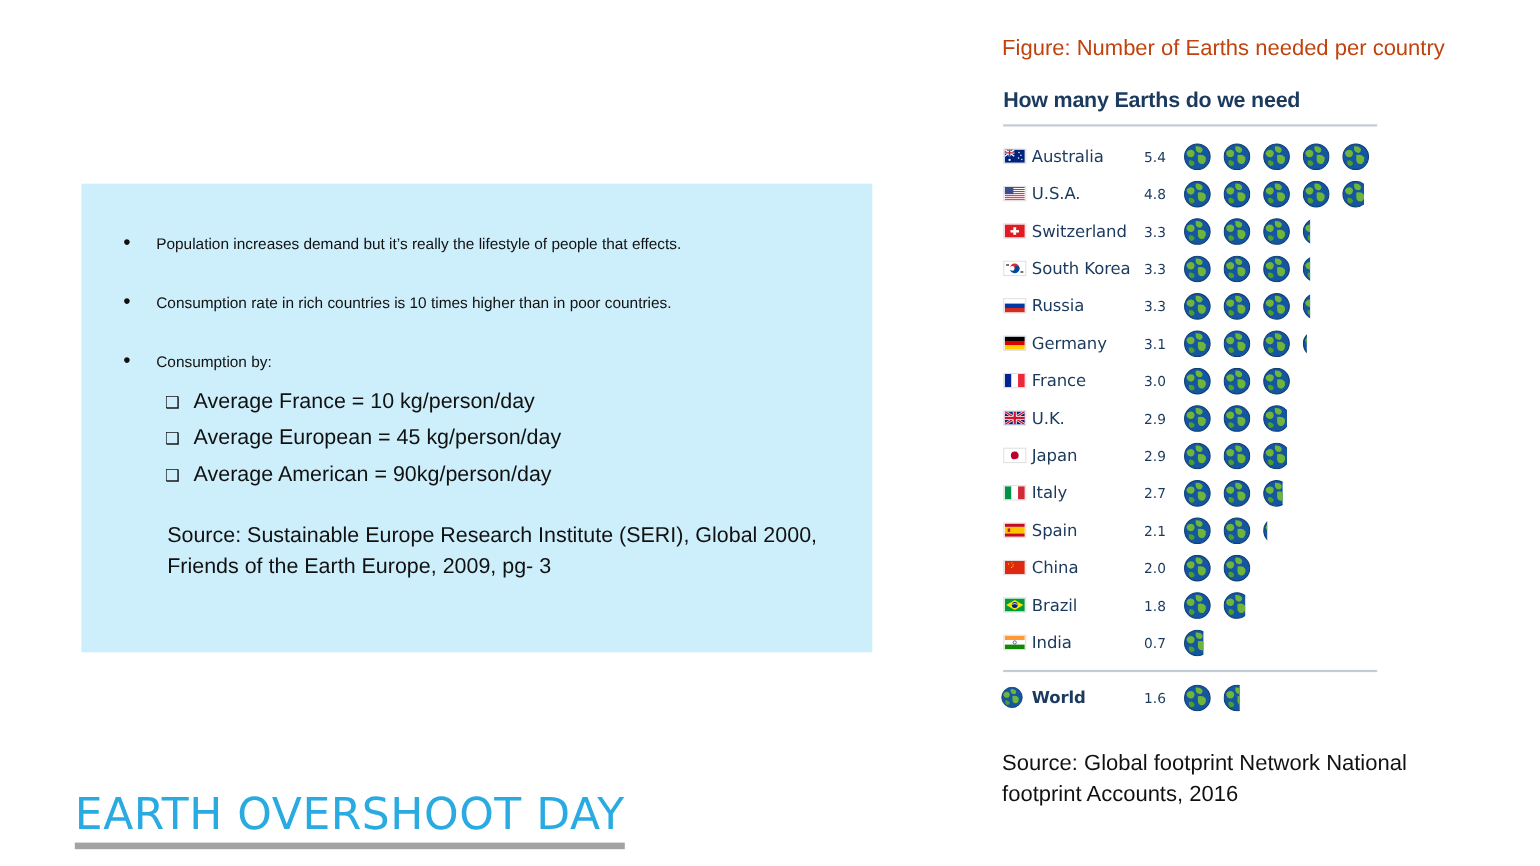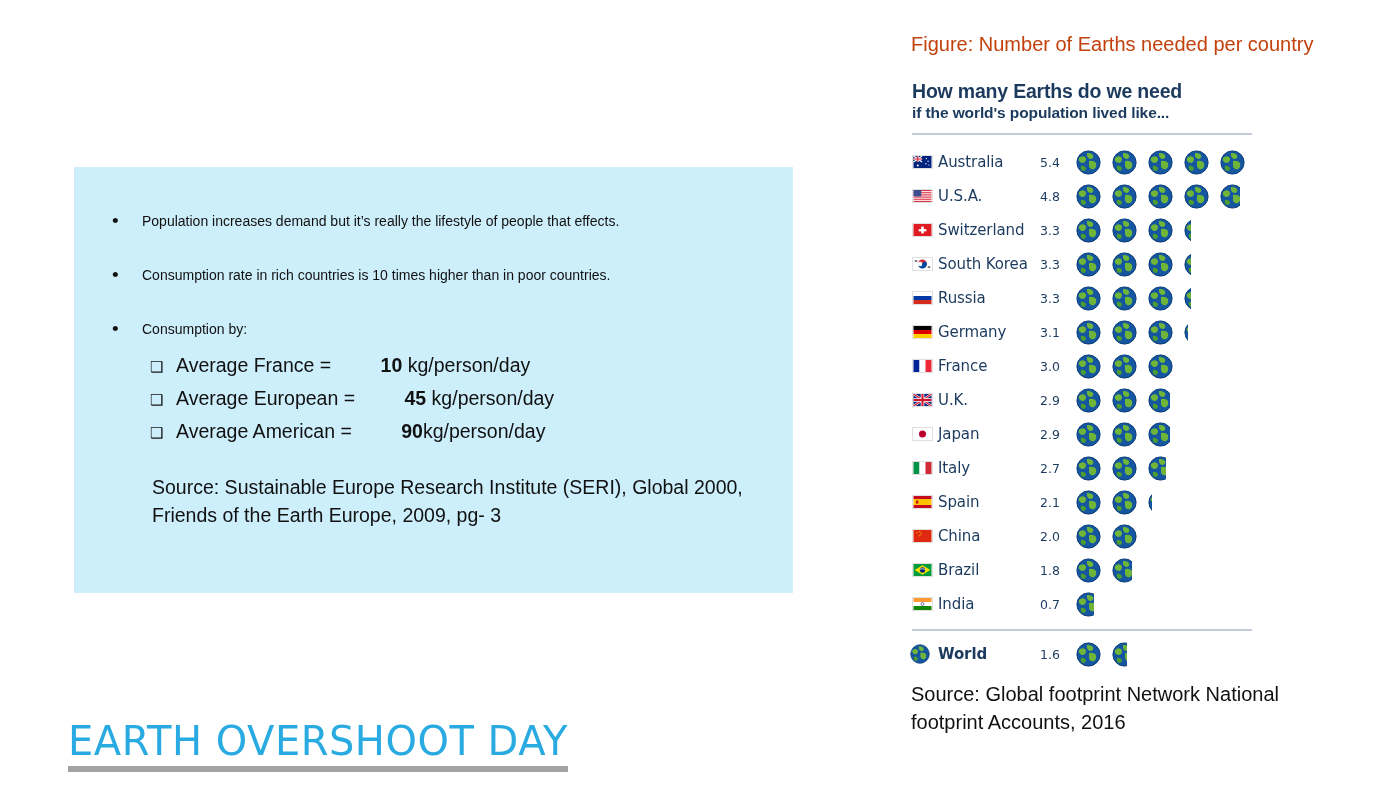--- a/index.html
+++ b/index.html
@@ -64,21 +64,21 @@
     box-sizing: border-box;
     padding-left: 46px;
     font-size: 15px;
     line-height: 28px;
     color: #111;
   }
   .sub-text {
     font-size: 19.5px;
     line-height: 28px;
   }
-  .sub-text b { font-weight: bold; margin-left: 44px; }
+  .sub-text b { font-weight: normal; }
 
   #box-source {
     margin-top: 26px;
     font-size: 19.5px;
     line-height: 28px;
     max-width: 640px;
     margin-left: 48px;
   }
 
   
@@ -254,21 +254,20 @@
 
   <div id="box-source">Source: Sustainable Europe Research Institute (SERI), Global 2000, Friends of the Earth Europe, 2009, pg- 3</div>
 </div>
 
 <div id="overshoot-title">EARTH OVERSHOOT DAY</div>
 
 <div id="figure-caption">Figure: Number of Earths needed per country</div>
 
 <div id="infographic">
   <div id="ig-title">How many Earths do we need</div>
-  <div id="ig-subtitle">if the world's population lived like...</div>
   <div class="ig-divider"></div>
 
   <div class="ig-rows" id="ig-rows">
       <div class="ig-row">
         <span class="flag-cell">
           <svg class="flag" viewBox="0 0 21 14">
             <rect width="21" height="14" fill="#00247d"></rect>
             <rect width="10" height="7" fill="#00247d"></rect>
             <path d="M0 0 L10 7 M10 0 L0 7" stroke="#fff" stroke-width="1.4"></path>
             <path d="M5 0 v7 M0 3.5 h10" stroke="#fff" stroke-width="2.2"></path>

